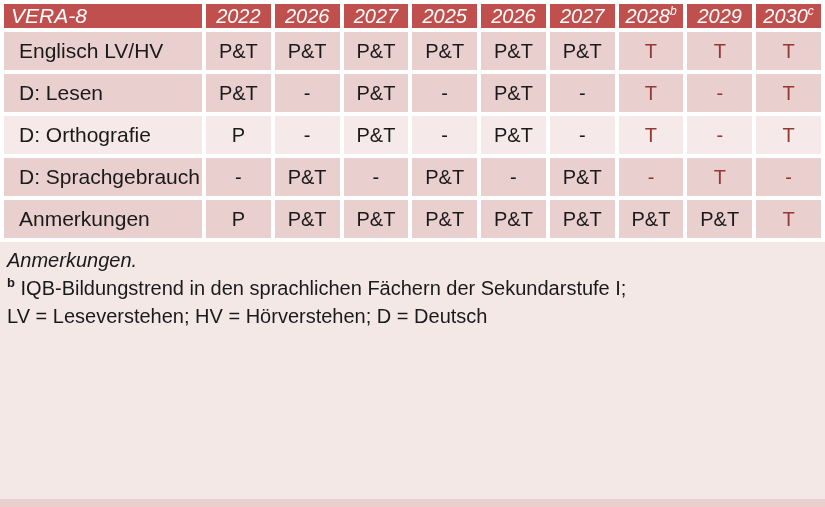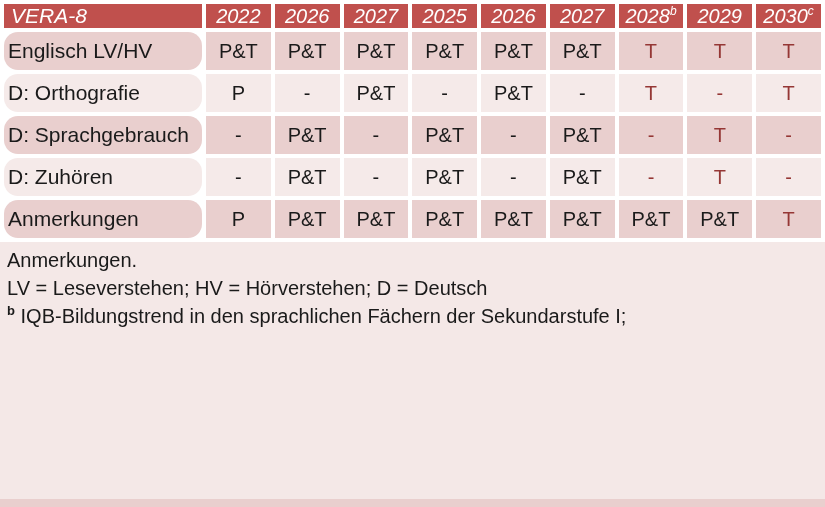--- a/index.html
+++ b/index.html
@@ -50,37 +50,36 @@
     height: 38px;
     font-size: 20px;
     color: var(--cell-text, #1A1A1A);
     text-align: center;
     vertical-align: middle;
     padding: 0;
     white-space: nowrap;
   }
   tbody td.label {
     text-align: left;
-    padding-left: 4px;
+    padding-left: 15px;
     font-size: 21px;
-    border-radius: 14px;
   }
   tbody tr.dark td { background: var(--band-dark, #E9CFCE); }
   tbody tr.light td { background: var(--band-light, #F5EAE9); }
   tbody td.red { color: var(--tech-red, #953735); }
   .notes {
     flex: 1;
     background: var(--notes-bg, #F4E8E7);
     padding: 4px 10px 0 7px;
     font-size: 20px;
     line-height: 28px;
     color: var(--cell-text, #1A1A1A);
   }
   .note-line { white-space: normal; }
-  .note-line.heading { }
+  .note-line.heading { font-style: italic; }
   .fnm {
     font-weight: bold;
     font-size: 13px;
     line-height: 0;
     vertical-align: super;
   }
   .bottom-strip {
     height: 8px;
     background: var(--band-dark, #E9CFCE);
   }
@@ -117,46 +116,46 @@
           <td>P&amp;T</td>
           <td>P&amp;T</td>
           <td>P&amp;T</td>
           <td>P&amp;T</td>
           <td>P&amp;T</td>
           <td>P&amp;T</td>
           <td class="red">T</td>
           <td class="red">T</td>
           <td class="red">T</td>
         </tr>
+        <tr class="dark">
+          <td class="label">D: Lesen</td>
+          <td>P&amp;T</td>
+          <td>-</td>
+          <td>P&amp;T</td>
+          <td>-</td>
+          <td>P&amp;T</td>
+          <td>-</td>
+          <td class="red">T</td>
+          <td class="red">-</td>
+          <td class="red">T</td>
+        </tr>
         <tr class="light">
           <td class="label">D: Orthografie</td>
           <td>P</td>
           <td>-</td>
           <td>P&amp;T</td>
           <td>-</td>
           <td>P&amp;T</td>
           <td>-</td>
           <td class="red">T</td>
           <td class="red">-</td>
           <td class="red">T</td>
         </tr>
         <tr class="dark">
           <td class="label">D: Sprachgebrauch</td>
-          <td>-</td>
-          <td>P&amp;T</td>
-          <td>-</td>
-          <td>P&amp;T</td>
-          <td>-</td>
-          <td>P&amp;T</td>
-          <td class="red">-</td>
-          <td class="red">T</td>
-          <td class="red">-</td>
-        </tr>
-        <tr class="light">
-          <td class="label">D: Zuhören</td>
           <td>-</td>
           <td>P&amp;T</td>
           <td>-</td>
           <td>P&amp;T</td>
           <td>-</td>
           <td>P&amp;T</td>
           <td class="red">-</td>
           <td class="red">T</td>
           <td class="red">-</td>
         </tr>
@@ -170,19 +169,19 @@
           <td>P&amp;T</td>
           <td>P&amp;T</td>
           <td>P&amp;T</td>
           <td class="red">T</td>
         </tr>
       </tbody>
   </table>
 
   <div class="notes">
     <div class="note-line heading">Anmerkungen.</div>
+    <div class="note-line"><sup class="fnm">b</sup> <span>IQB-Bildungstrend in den sprachlichen Fächern der Sekundarstufe I;</span></div>
     <div class="note-line">LV = Leseverstehen; HV = Hörverstehen; D = Deutsch</div>
-    <div class="note-line"><sup class="fnm">b</sup> <span>IQB-Bildungstrend in den sprachlichen Fächern der Sekundarstufe I;</span></div>
   </div>
 
   <div class="bottom-strip"></div>
 
 </div>
 
 </body></html>

